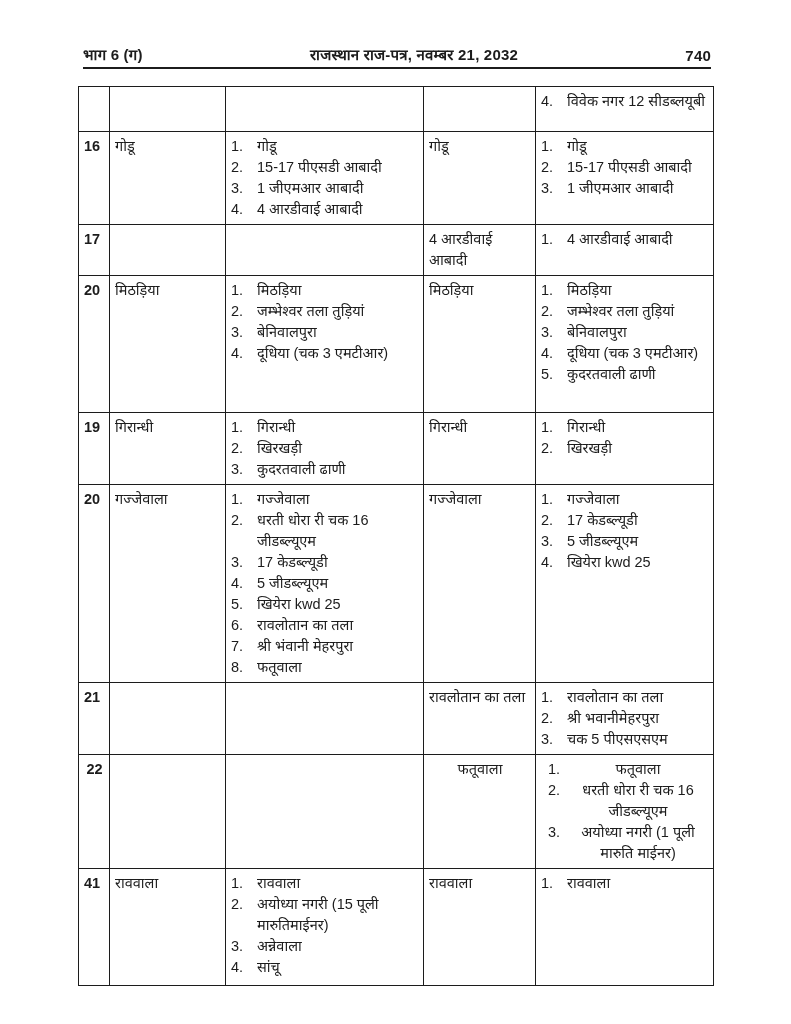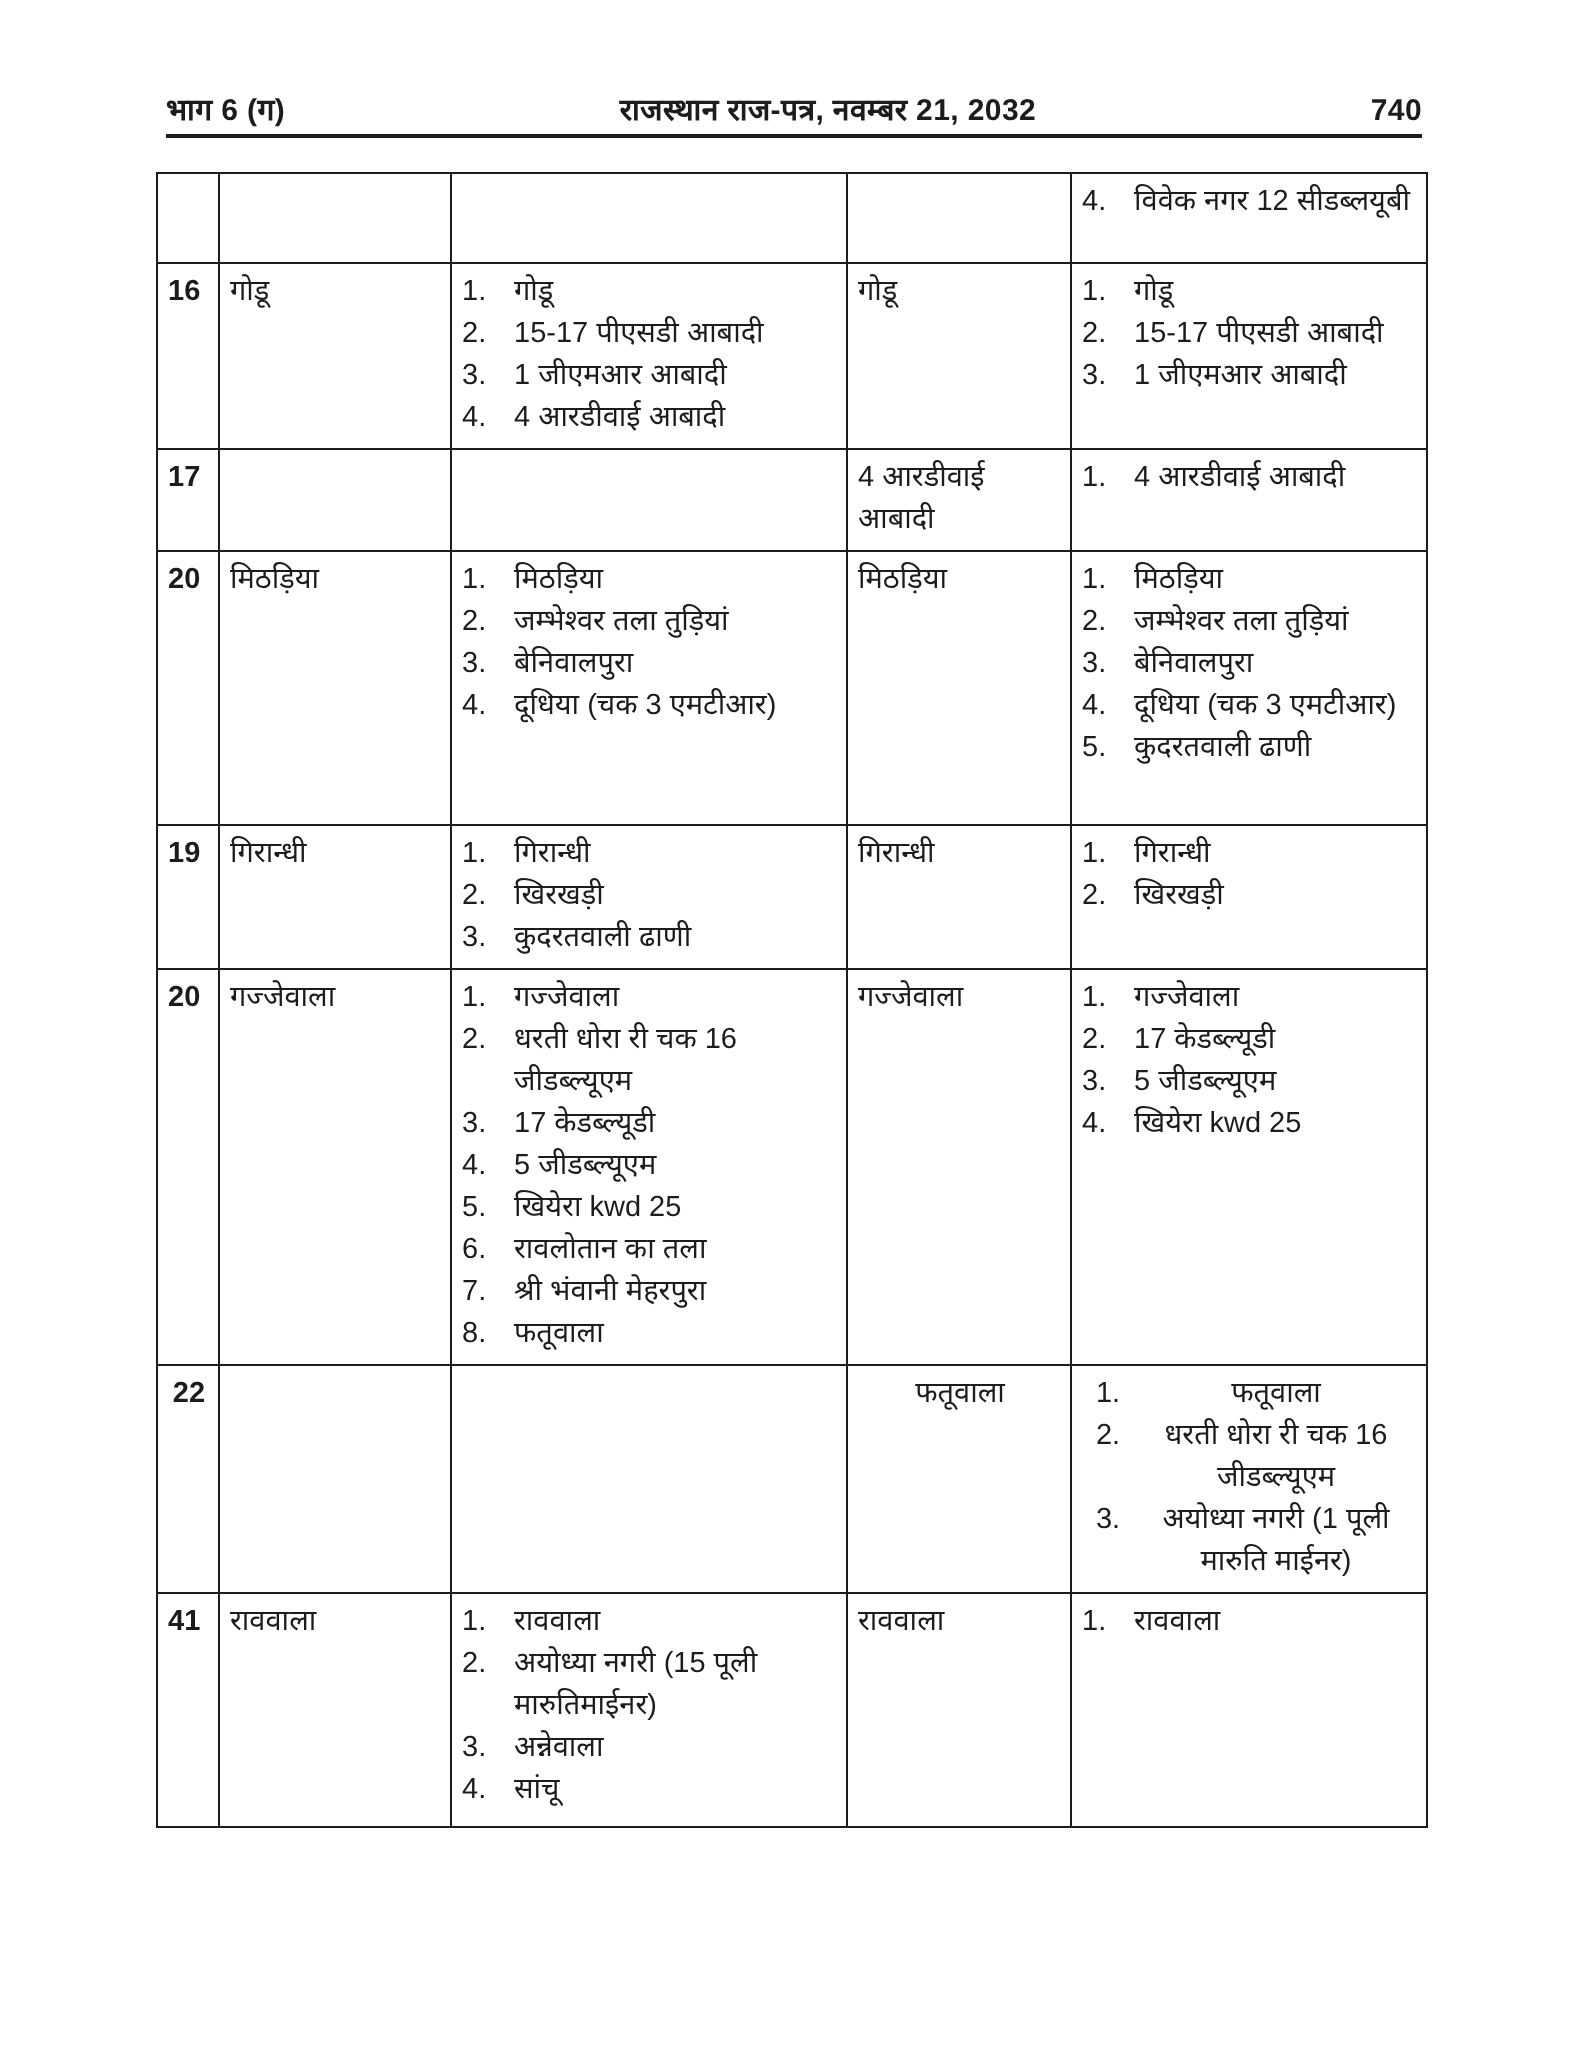--- a/index.html
+++ b/index.html
@@ -273,20 +273,40 @@
             <div class="li">
               <span class="num">3.</span>
               <span class="txt">5 जीडब्ल्यूएम</span>
             </div>
             <div class="li">
               <span class="num">4.</span>
               <span class="txt">खियेरा kwd 25</span>
             </div>
           </td>
         </tr>
+        <tr style="height: 63px;">
+          <td class="sr-cell">21</td>
+          <td class="name-cell"></td>
+          <td class="list-cell-left"></td>
+          <td class="name-cell">रावलोतान का तला</td>
+          <td class="list-cell-right">
+            <div class="li">
+              <span class="num">1.</span>
+              <span class="txt">रावलोतान का तला</span>
+            </div>
+            <div class="li">
+              <span class="num">2.</span>
+              <span class="txt">श्री भवानीमेहरपुरा</span>
+            </div>
+            <div class="li">
+              <span class="num">3.</span>
+              <span class="txt">चक 5 पीएसएसएम</span>
+            </div>
+          </td>
+        </tr>
         <tr style="height: 110px; text-align: center;">
           <td class="sr-cell">22</td>
           <td class="name-cell"></td>
           <td class="list-cell-left"></td>
           <td class="name-cell">फतूवाला</td>
           <td class="list-cell-right">
             <div class="li">
               <span class="num">1.</span>
               <span class="txt">फतूवाला</span>
             </div>

